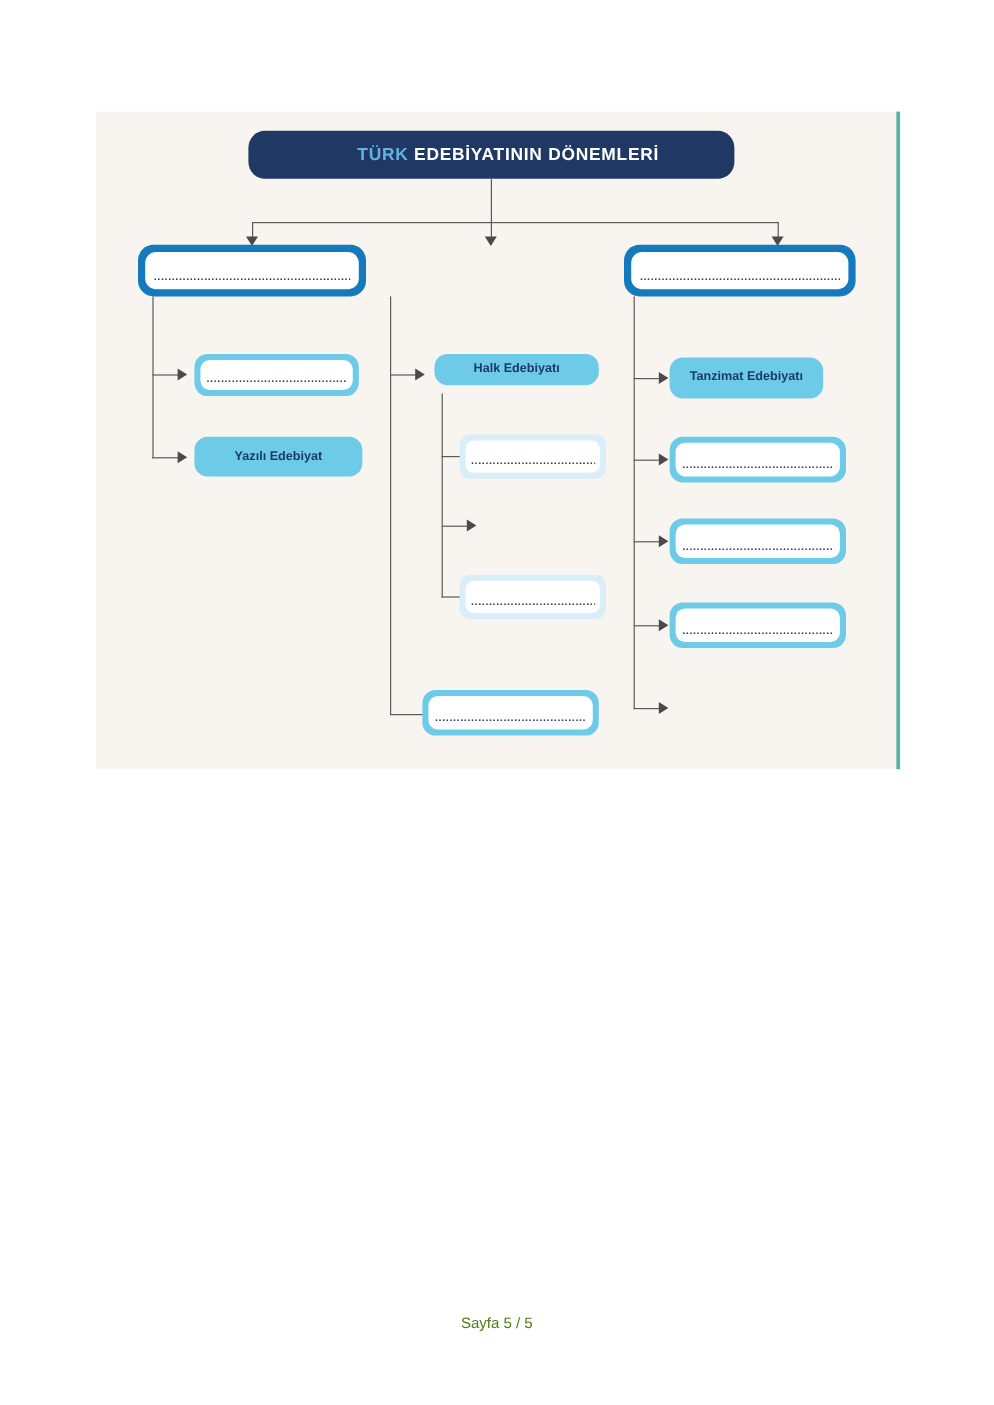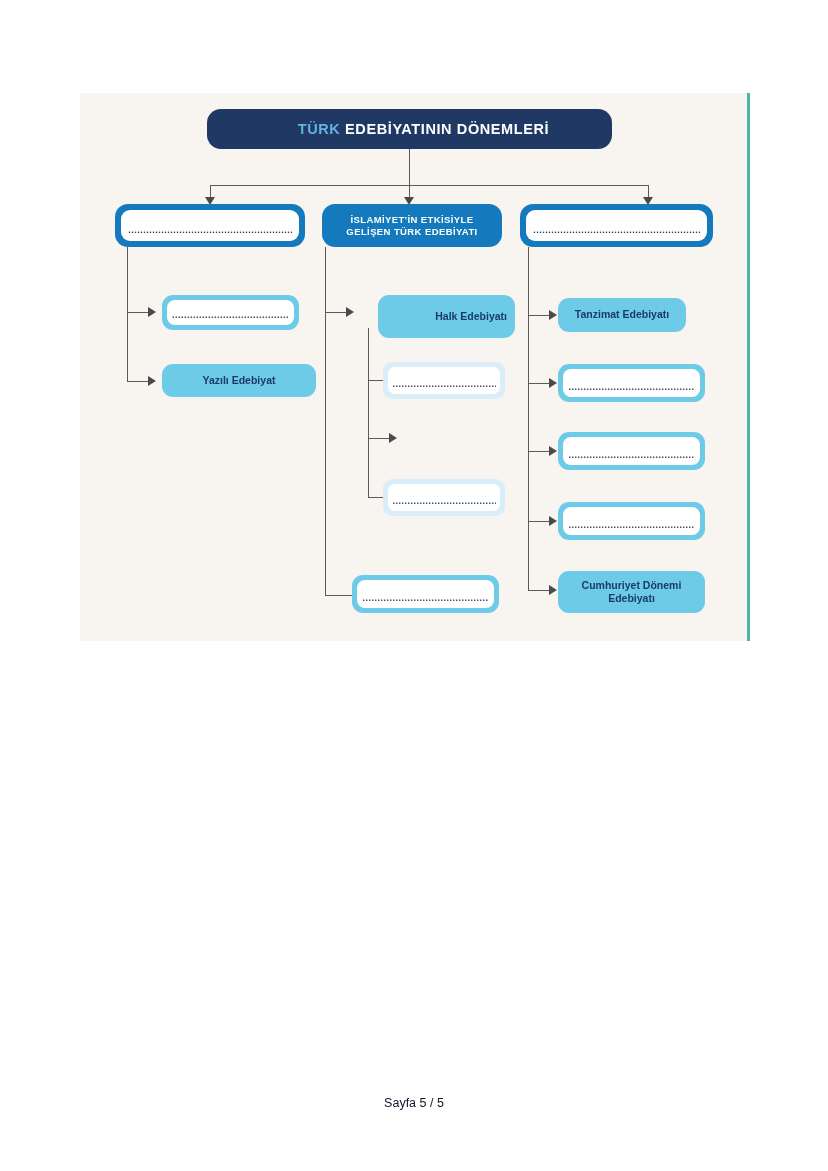--- a/index.html
+++ b/index.html
@@ -86,21 +86,21 @@
     border-left:5.5px solid transparent;border-right:5.5px solid transparent;
     border-top:8px solid #4a4a4a;
   }
   .arw.right{
     border-top:5.5px solid transparent;border-bottom:5.5px solid transparent;
     border-left:8px solid #4a4a4a;
   }
   
   .footer{
     position:absolute;left:0;top:1096px;width:828px;text-align:center;
-    font-size:12.5px;color:#0f172a;
+    font-size:12.5px;color:#4d7c0f;
   }
 </style>
 </head>
 <body>
 
 <div class="panel">
 
   <div class="box title" style="left:127px;top:16px;width:405px;height:40px;">
     <span class="lbl"><span class="hl">TÜRK</span> <span>EDEBİYATININ DÖNEMLERİ</span></span>
   </div>
@@ -113,52 +113,49 @@
   <div class="arw down" style="left:125px;top:104px;"></div>
   <div class="arw down" style="left:324px;top:104px;"></div>
   <div class="arw down" style="left:563px;top:104px;"></div>
 
   <div class="box l1-blank" style="left:35px;top:111px;width:190px;height:43px;">
     <div class="inner">
       <span class="dots">........................................................</span>
     </div>
   </div>
 
-  <div class="box l1-filled" style="left:242px;top:111px;width:180px;height:43px;">
-    <span class="lbl">İSLAMİYET'İN ETKİSİYLE GELİŞEN TÜRK EDEBİYATI</span>
-  </div>
 
   <div class="box l1-blank" style="left:440px;top:111px;width:193px;height:43px;">
     <div class="inner">
       <span class="dots">........................................................</span>
     </div>
   </div>
 
   <div class="ln v" style="left:47px;top:154px;height:135px;"></div>
   <div class="ln h" style="left:47px;top:219px;width:23px;"></div>
   <div class="ln h" style="left:47px;top:288px;width:23px;"></div>
   <div class="arw right" style="left:68px;top:214px;"></div>
   <div class="arw right" style="left:68px;top:283px;"></div>
 
   <div class="box l2-blank" style="left:82px;top:202px;width:137px;height:35px;">
     <div class="inner">
       <span class="dots">........................................................</span>
     </div>
   </div>
-  <div class="box l2-filled" style="left:82px;top:271px;width:154px;height:33px;">
+  <div class="box l2-filled" style="left:82px;top:271px;width:140px;height:33px;">
     <span class="lbl">Yazılı Edebiyat</span>
   </div>
 
   <div class="ln v" style="left:245px;top:154px;height:349px;"></div>
   <div class="ln h" style="left:245px;top:219px;width:23px;"></div>
   <div class="ln h" style="left:245px;top:502px;width:33px;"></div>
   <div class="arw right" style="left:266px;top:214px;"></div>
   <div class="arw right" style="left:276px;top:497px;"></div>
 
-  <div class="box l2-filled" style="left:298px;top:202px;width:137px;height:43px;text-align:right;">
+  <div class="box l2-filled" style="left:282px;top:202px;width:137px;height:26px;">
     <span class="lbl">Halk Edebiyatı</span>
   </div>
 
   <div class="box l2-blank" style="left:272px;top:482px;width:147px;height:38px;">
     <div class="inner">
       <span class="dots">........................................................</span>
     </div>
   </div>
 
   <div class="ln v" style="left:288px;top:235px;height:170px;"></div>
@@ -209,21 +206,18 @@
       <span class="dots">........................................................</span>
     </div>
   </div>
 
   <div class="box l2-blank" style="left:478px;top:409px;width:147px;height:38px;">
     <div class="inner">
       <span class="dots">........................................................</span>
     </div>
   </div>
 
-  <div class="box l2-filled" style="left:478px;top:478px;width:147px;height:42px;">
-    <span class="lbl">Cumhuriyet Dönemi Edebiyatı</span>
-  </div>
 
 </div>
 
 <div class="accent-line"></div>
 
 <div class="footer">Sayfa 5 / 5</div>
 
 </body></html>

